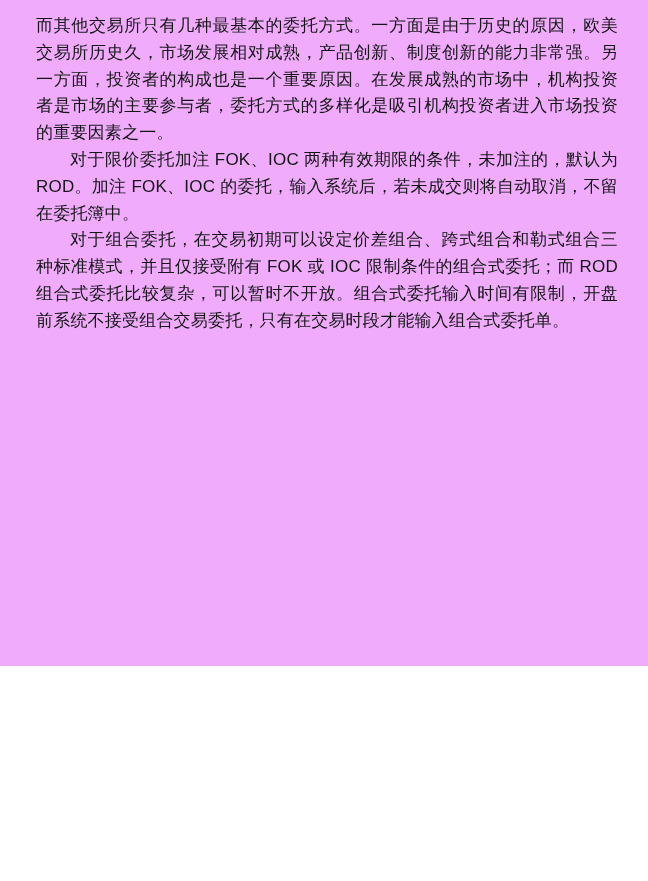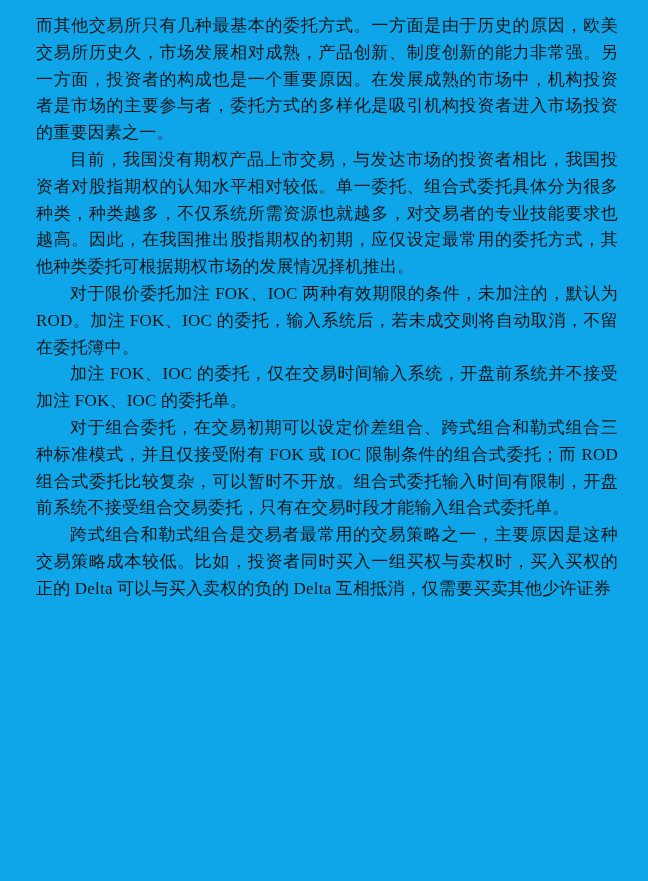--- a/index.html
+++ b/index.html
@@ -8,25 +8,25 @@
     background: #ffffff;
   }
   body {
     width: 648px;
     height: 881px;
     overflow: hidden;
   }
   .scan-page {
     box-sizing: border-box;
     width: 648px;
-    height: 881px;
+    height: 666px;
     padding: 13px 30px 0 36px;
-    background: #0ea5e9;
+    background: #f0abfc;
     color: #151515;
-    font-family: Liberation Serif, serif;
+    font-family: Liberation Sans, sans-serif;
     font-size: 17px;
     line-height: 26.8px;
     text-align: justify;
     text-justify: inter-ideograph;
     letter-spacing: 0.2px;
     overflow: hidden;
   }
   .para {
     margin: 0;
     padding: 0;
@@ -36,18 +36,15 @@
   .para.continuation {
     
     text-indent: 0;
   }
 </style>
 </head>
 <body>
 
 <div class="scan-page">
   <p class="para continuation">而其他交易所只有几种最基本的委托方式。一方面是由于历史的原因，欧美交易所历史久，市场发展相对成熟，产品创新、制度创新的能力非常强。另一方面，投资者的构成也是一个重要原因。在发展成熟的市场中，机构投资者是市场的主要参与者，委托方式的多样化是吸引机构投资者进入市场投资的重要因素之一。</p>
-  <p class="para">目前，我国没有期权产品上市交易，与发达市场的投资者相比，我国投资者对股指期权的认知水平相对较低。单一委托、组合式委托具体分为很多种类，种类越多，不仅系统所需资源也就越多，对交易者的专业技能要求也越高。因此，在我国推出股指期权的初期，应仅设定最常用的委托方式，其他种类委托可根据期权市场的发展情况择机推出。</p>
   <p class="para">对于限价委托加注 FOK、IOC 两种有效期限的条件，未加注的，默认为 ROD。加注 FOK、IOC 的委托，输入系统后，若未成交则将自动取消，不留在委托簿中。</p>
-  <p class="para">加注 FOK、IOC 的委托，仅在交易时间输入系统，开盘前系统并不接受加注 FOK、IOC 的委托单。</p>
   <p class="para">对于组合委托，在交易初期可以设定价差组合、跨式组合和勒式组合三种标准模式，并且仅接受附有 FOK 或 IOC 限制条件的组合式委托；而 ROD 组合式委托比较复杂，可以暂时不开放。组合式委托输入时间有限制，开盘前系统不接受组合交易委托，只有在交易时段才能输入组合式委托单。</p>
-  <p class="para">跨式组合和勒式组合是交易者最常用的交易策略之一，主要原因是这种交易策略成本较低。比如，投资者同时买入一组买权与卖权时，买入买权的正的 Delta 可以与买入卖权的负的 Delta 互相抵消，仅需要买卖其他少许证券</p>
 </div>
 
 </body></html>

